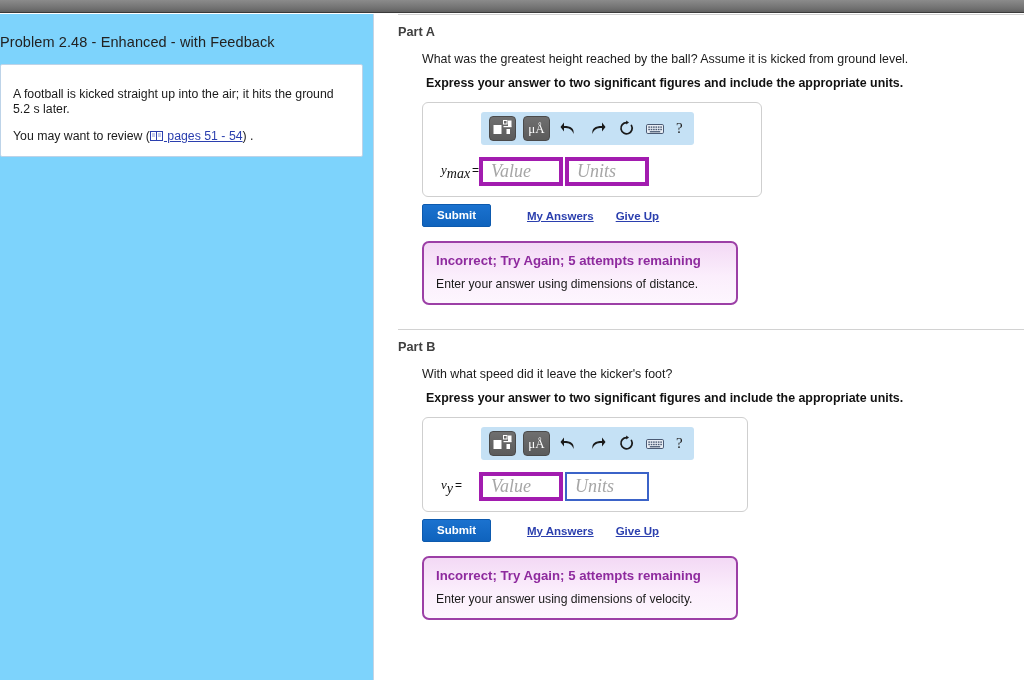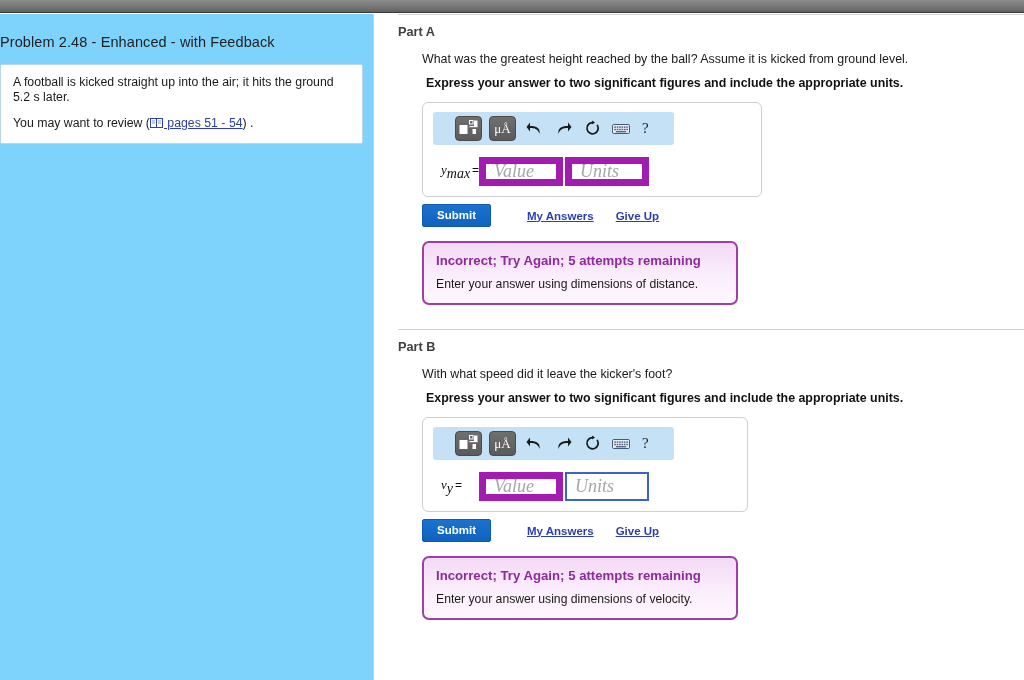--- a/index.html
+++ b/index.html
@@ -47,21 +47,21 @@
     border: 1px solid #bdd3e8;
     background: #ffffff;
     border-radius: 2px;
     padding: 10px 12px 12px 12px;
     margin-left: 0;
   }
   .desc-para {
     font-size: 12.3px;
     color: #1a1a1a;
     line-height: 15px;
-    margin: 0 0 11px 0;
+    margin: 12px 0 11px 0;
   }
   .desc-para:last-child { margin-bottom: 0; }
   .review-link {
     color: #2b3fae;
     text-decoration: underline;
   }
   .book-icon {
     display: inline-block;
     width: 13px; height: 10px;
     vertical-align: -1px;
@@ -113,21 +113,22 @@
   .answer-box.partA { width: 340px; }
   .answer-box.partB { width: 326px; }
 
   
   .math-toolbar {
     background: #c5e1f5;
     border-radius: 3px;
     display: flex;
     align-items: center;
     gap: 7px;
-    padding: 4px 22px;
+    padding: 4px 8px;
+    margin-left: 48px;
     width: max-content;
   }
   .tb-btn {
     background: linear-gradient(to bottom, #6f6f6f, #5b5b5b);
     border: 1px solid #4a4a4a;
     border-radius: 4px;
     width: 27px; height: 25px;
     display: flex; align-items: center; justify-content: center;
     cursor: pointer;
   }
@@ -171,21 +172,21 @@
     font-size: 14px;
   }
   .var-eq {
     font-style: normal;
     font-family: "Liberation Sans", sans-serif;
     font-size: 12px;
     margin-left: 2px;
   }
   .field {
     height: 29px;
-    border: 7px solid #a21caf;
+    border: 4px solid #a21caf;
     background: #ffffff;
     font-family: "Liberation Serif", serif;
     font-style: italic;
     font-size: 18px;
     color: #a6a6a6;
     padding: 0 8px;
     outline: none;
   }
   .field::placeholder {
     color: #a6a6a6;

